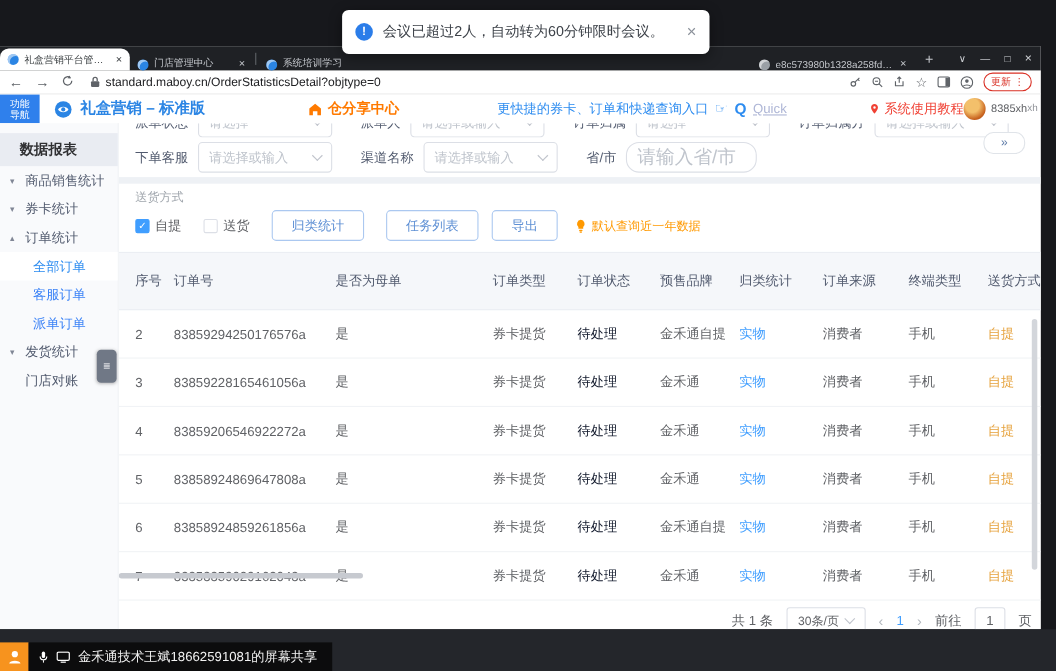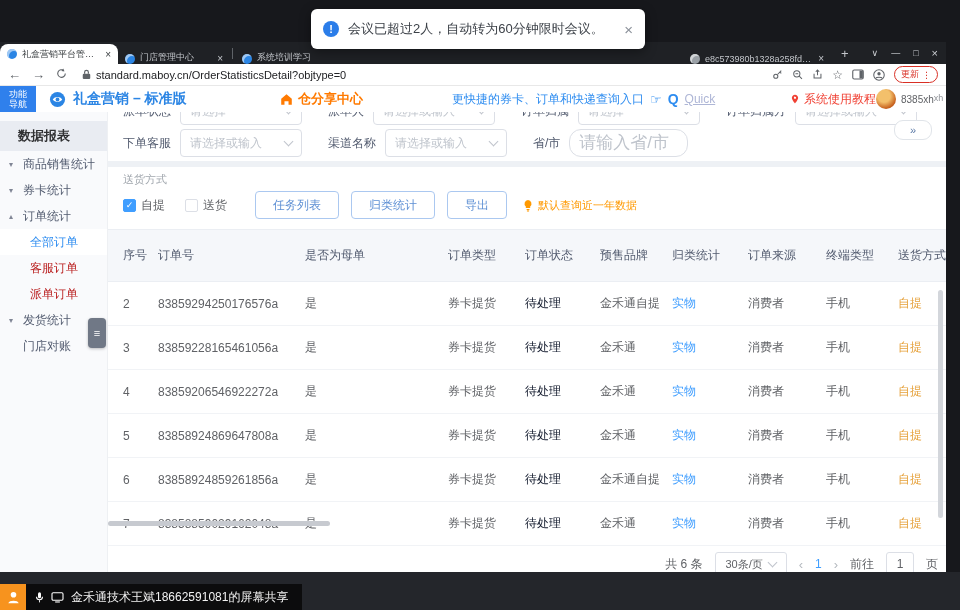--- a/index.html
+++ b/index.html
@@ -67,21 +67,21 @@
   
   .bodyrow{display:flex;height:460px;}
   .sidebar{width:108px;background:#f9fafc;border-right:1px solid #eef0f3;position:relative;
       flex-shrink:0;box-sizing:border-box;}
   .side-section{height:30px;background:#e9ecf2;display:flex;align-items:center;padding-left:18px;
       font-size:13px;font-weight:bold;color:#303133;margin-top:9px;}
   .side-item{height:26px;display:flex;align-items:center;font-size:12px;color:#515a6e;
       padding-left:9px;gap:5px;cursor:pointer;}
   .side-item .arr{font-size:8px;color:#808695;width:9px;}
   .side-item.noarrow{padding-left:23px;}
-  .side-item.child{padding-left:30px;color:#b91c1c;}
+  .side-item.child{padding-left:30px;color:#3b82f6;}
   .side-item.active{color:#2d8cf0;background:#fff;}
   .collapse-handle{position:absolute;left:88px;top:206px;width:18px;height:30px;background:#707886;
       border-radius:4px;display:flex;align-items:center;justify-content:center;color:#fff;
       font-size:11px;box-shadow:0 1px 3px rgba(0,0,0,.25);}
 
   
   .main{flex:1;background:#fff;position:relative;overflow:hidden;padding-left:15px;box-sizing:border-box;}
   .f-clip{height:13px;overflow:hidden;position:relative;}
   .frow{display:flex;align-items:flex-start;}
   .f-clip .frow{margin-top:-15px;}
@@ -379,22 +379,22 @@
 
         <div class="controls">
           <span class="cb">
             <span class="cbbox checked">✓</span>
             <span class="cblabel">自提</span>
           </span>
           <span class="cb">
             <span class="cbbox"></span>
             <span class="cblabel">送货</span>
           </span>
+          <button class="btn">归类统计</button>
           <button class="btn first">任务列表</button>
-          <button class="btn">归类统计</button>
           <button class="btn">导出</button>
           <span class="hint">
             <svg width="10" height="13" viewBox="0 0 16 20">
                 <path d="M8 1 A6 6 0 0 1 11.5 11.5 L11.5 14 H4.5 L4.5 11.5 A6 6 0 0 1 8 1 Z" fill="#ff9900"></path>
                 <rect x="5.5" y="15.5" width="5" height="2" rx="1" fill="#ff9900"></rect>
                 <rect x="6.2" y="18" width="3.6" height="1.6" rx="0.8" fill="#ff9900"></rect>
               </svg>
             <span class="hinttext">默认查询近一年数据</span>
           </span>
         </div>
@@ -488,21 +488,21 @@
                 <span>金禾通</span>
                 <span>实物</span>
                 <span>消费者</span>
                 <span>手机</span>
                 <span>自提</span>
               </div>
             </div>
         </div>
 
         <div class="tfoot">
-          <span>共 6 条</span>
+          <span>共 1 条</span>
           <span class="psize">
             <span>30条/页</span>
             <span class="chev" style="margin-left:0;"></span>
           </span>
           <span class="pgarrow">‹</span>
           <span class="curpage">1</span>
           <span class="pgarrow">›</span>
           <span>前往</span>
           <input class="gotoinput" type="text" value="1" style="">
           <span>页</span>

